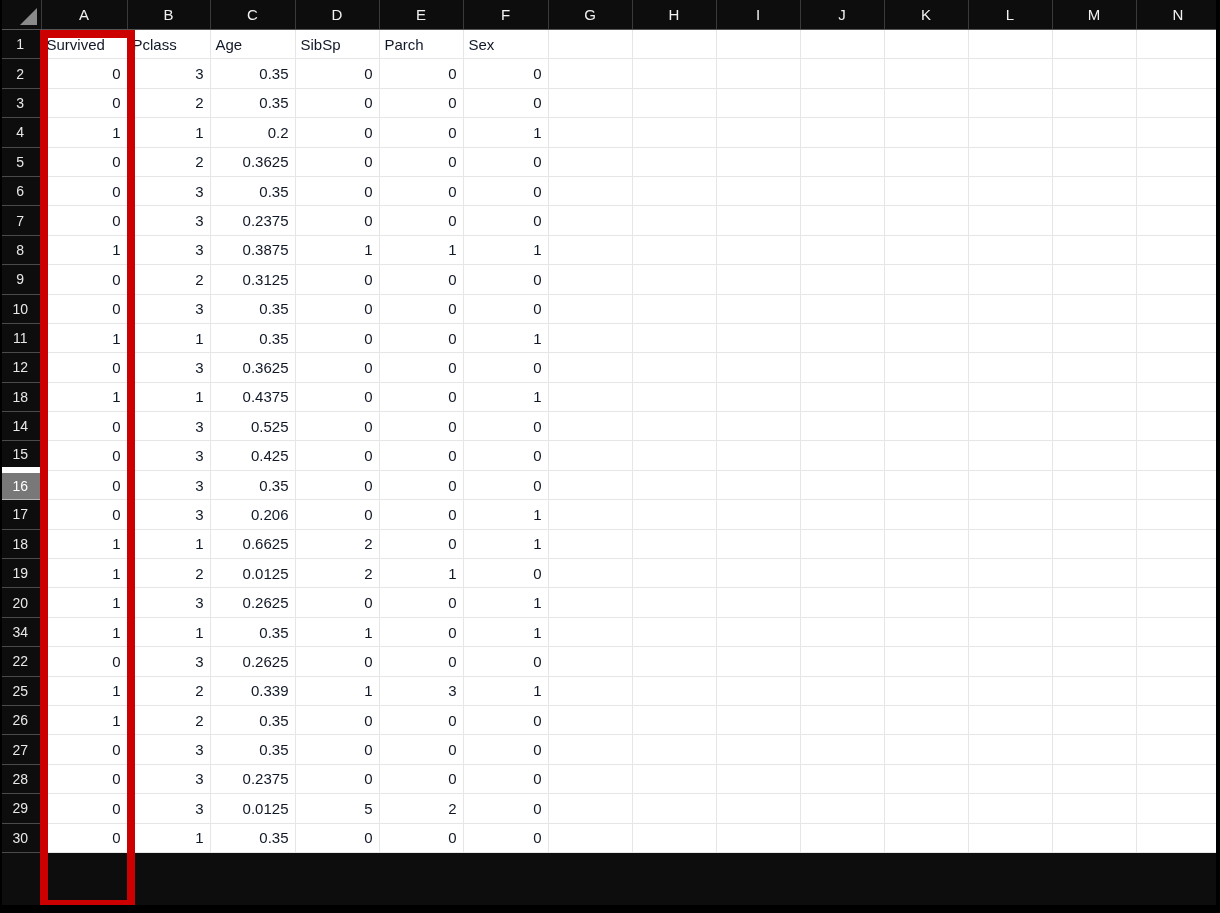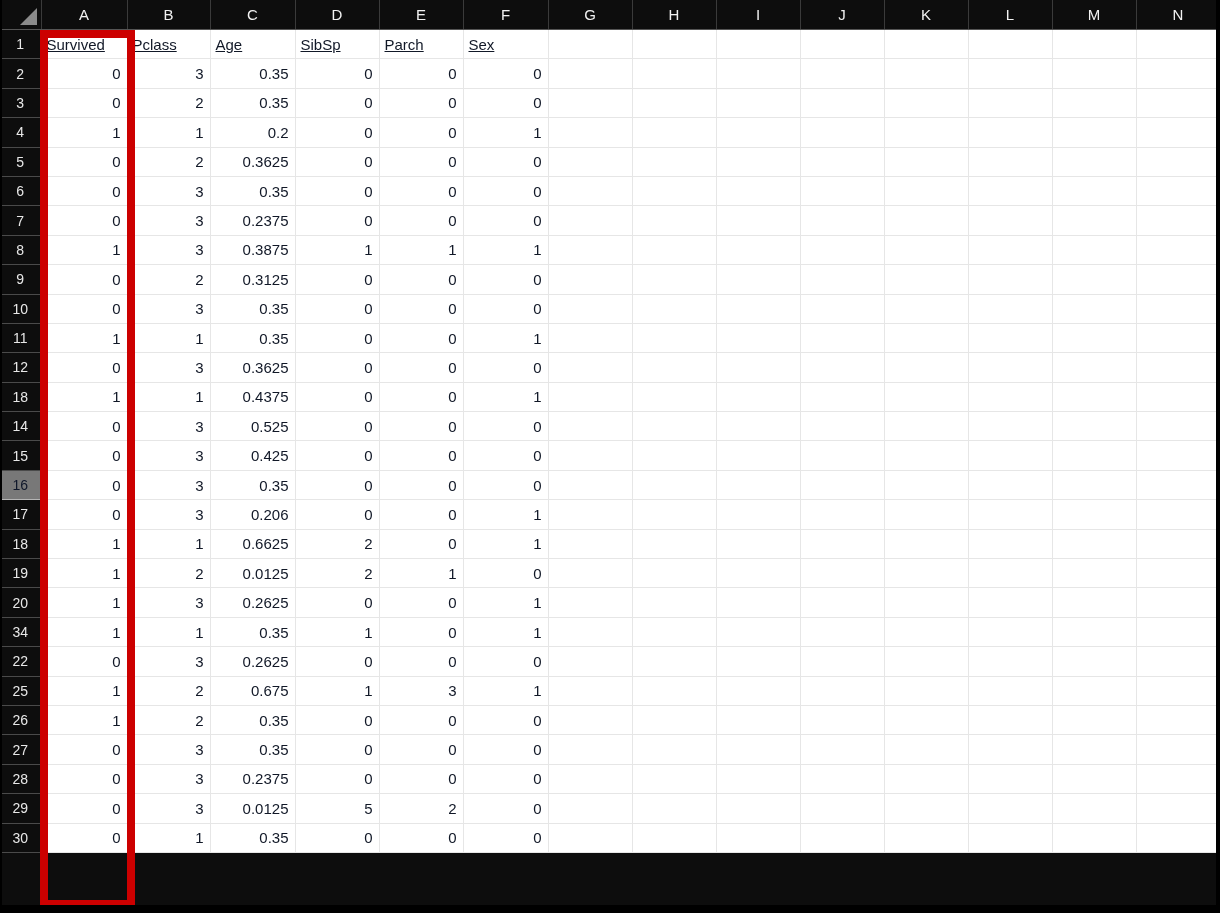--- a/index.html
+++ b/index.html
@@ -86,39 +86,39 @@
     color: #e8e8e8;
     font-size: 14px;
     text-align: center;
     vertical-align: middle;
     border-right: 1px solid #3a3a3a;
     border-bottom: 1px solid #4a4a4a;
     padding: 0;
   }
   td.rowhdr.active {
     background: #787878;
-    color: #0f172a;
-    border-top: 1px solid #ffffff;
+    color: #ffffff;
+    border-top: 6px solid #ffffff;
     border-bottom: 1px solid #b5b5b5;
   }
 
   
   td.cell {
     background: #ffffff;
     color: #111827;
     font-size: 15px;
     border-right: 1px solid #e6e6e6;
     border-bottom: 1px solid #e6e6e6;
     padding: 0 6px 0 5px;
     vertical-align: middle;
     white-space: nowrap;
     overflow: hidden;
   }
   td.cell.num { text-align: right; }
-  td.cell.txt { text-align: left; text-decoration: underline; }
+  td.cell.txt { text-align: left; }
 
   
   #annotation-box {
     position: absolute;
     left: 40px;
     top: 30px;
     width: 95px;
     height: 878px;
     border: 8px solid #cc0000;
     box-sizing: border-box;
@@ -571,21 +571,21 @@
           <td class="cell num"></td>
           <td class="cell num"></td>
           <td class="cell num"></td>
           <td class="cell num"></td>
           <td class="cell num"></td>
         </tr>
         <tr>
           <td class="rowhdr">25</td>
           <td class="cell num">1</td>
           <td class="cell num">2</td>
-          <td class="cell num">0.675</td>
+          <td class="cell num">0.339</td>
           <td class="cell num">1</td>
           <td class="cell num">3</td>
           <td class="cell num">1</td>
           <td class="cell num"></td>
           <td class="cell num"></td>
           <td class="cell num"></td>
           <td class="cell num"></td>
           <td class="cell num"></td>
           <td class="cell num"></td>
           <td class="cell num"></td>

